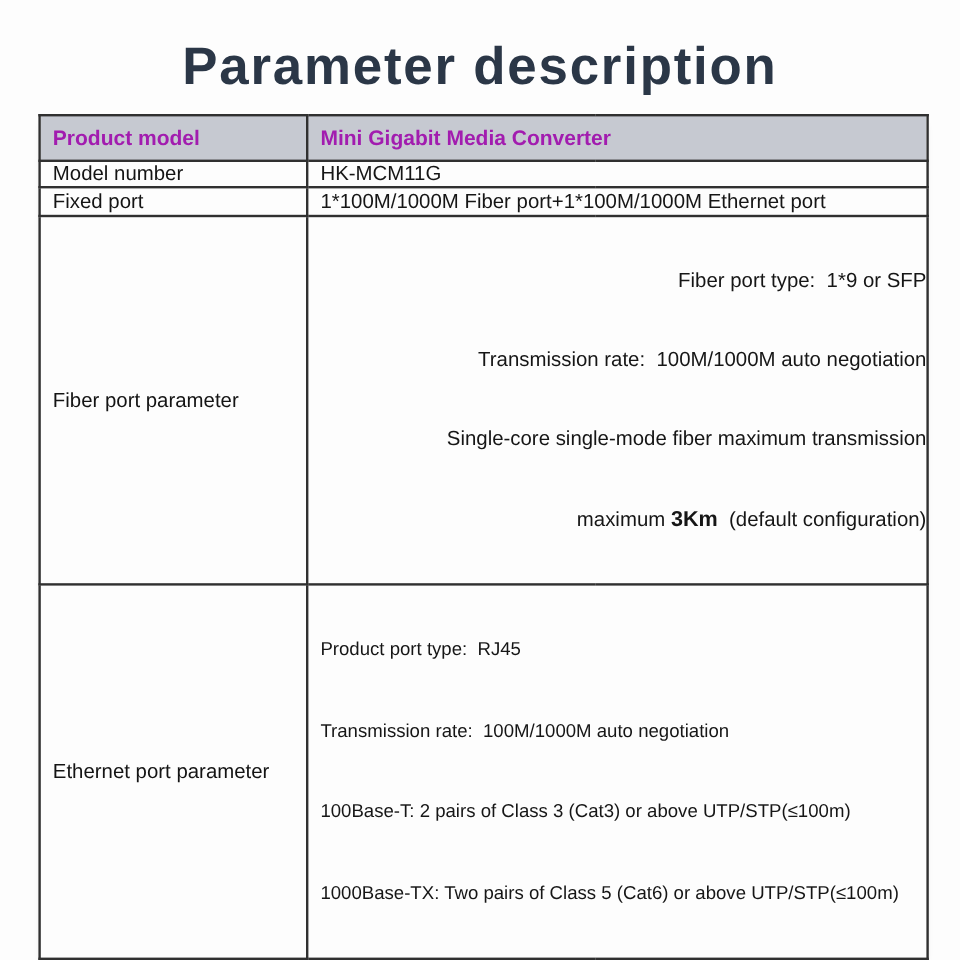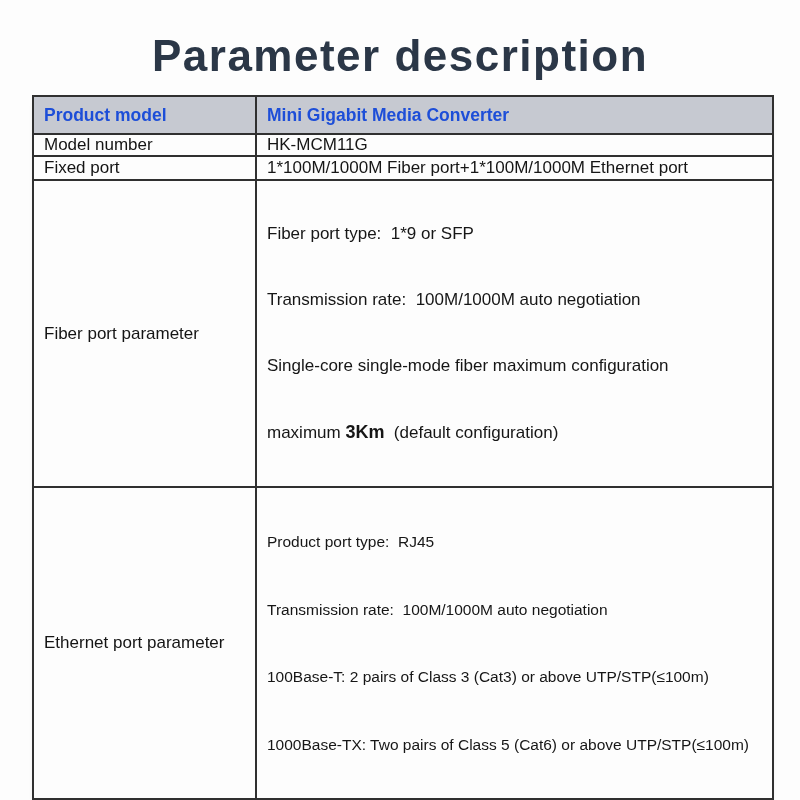--- a/index.html
+++ b/index.html
@@ -38,27 +38,27 @@
     padding: 0 0 0 10px;
     vertical-align: middle;
     font-size: 17px;
     white-space: pre-wrap;
     overflow: hidden;
   }
   tr.header-row td {
     background: #c6c9d1;
     font-weight: 700;
     font-size: 17.5px;
-    color: #1d4ed8;
+    color: #a21caf;
     margin-left: 38px;
   }
   td.label { font-size: 17px; color: #141414; }
   .line { white-space: pre-wrap; }
 
-  .cell-fiber .line       { font-size: 17px;   line-height: 26px; }
+  .cell-fiber .line       { font-size: 17px;   line-height: 26px; text-align: right; }
   .cell-ethernet .line    { font-size: 15.5px; line-height: 27.5px; }
 
   .bold-inline  { font-weight: 700; font-size: 18px; }
 </style>
 </head>
 <body>
 
 <div class="page">
 
   <h1 class="title">Parameter description</h1>
@@ -84,21 +84,21 @@
     <tr style="height:24px">
       <td class="label">Fixed port</td>
       <td colspan="2">1*100M/1000M Fiber port+1*100M/1000M Ethernet port</td>
     </tr>
 
     <tr style="height:110px">
       <td class="label">Fiber port parameter</td>
       <td colspan="2" class="cell-fiber">
         <div class="line">Fiber port type:  1*9 or SFP</div>
         <div class="line">Transmission rate:  100M/1000M auto negotiation</div>
-        <div class="line">Single-core single-mode fiber maximum configuration</div>
+        <div class="line">Single-core single-mode fiber maximum transmission</div>
         <div class="line"><span>maximum </span><span class="bold-inline">3Km</span><span>  (default configuration)</span></div>
       </td>
     </tr>
 
     <tr style="height:114px">
       <td class="label">Ethernet port parameter</td>
       <td colspan="2" class="cell-ethernet">
         <div class="line">Product port type:  RJ45</div>
         <div class="line">Transmission rate:  100M/1000M auto negotiation</div>
         <div class="line">100Base-T: 2 pairs of Class 3 (Cat3) or above UTP/STP(≤100m)</div>

